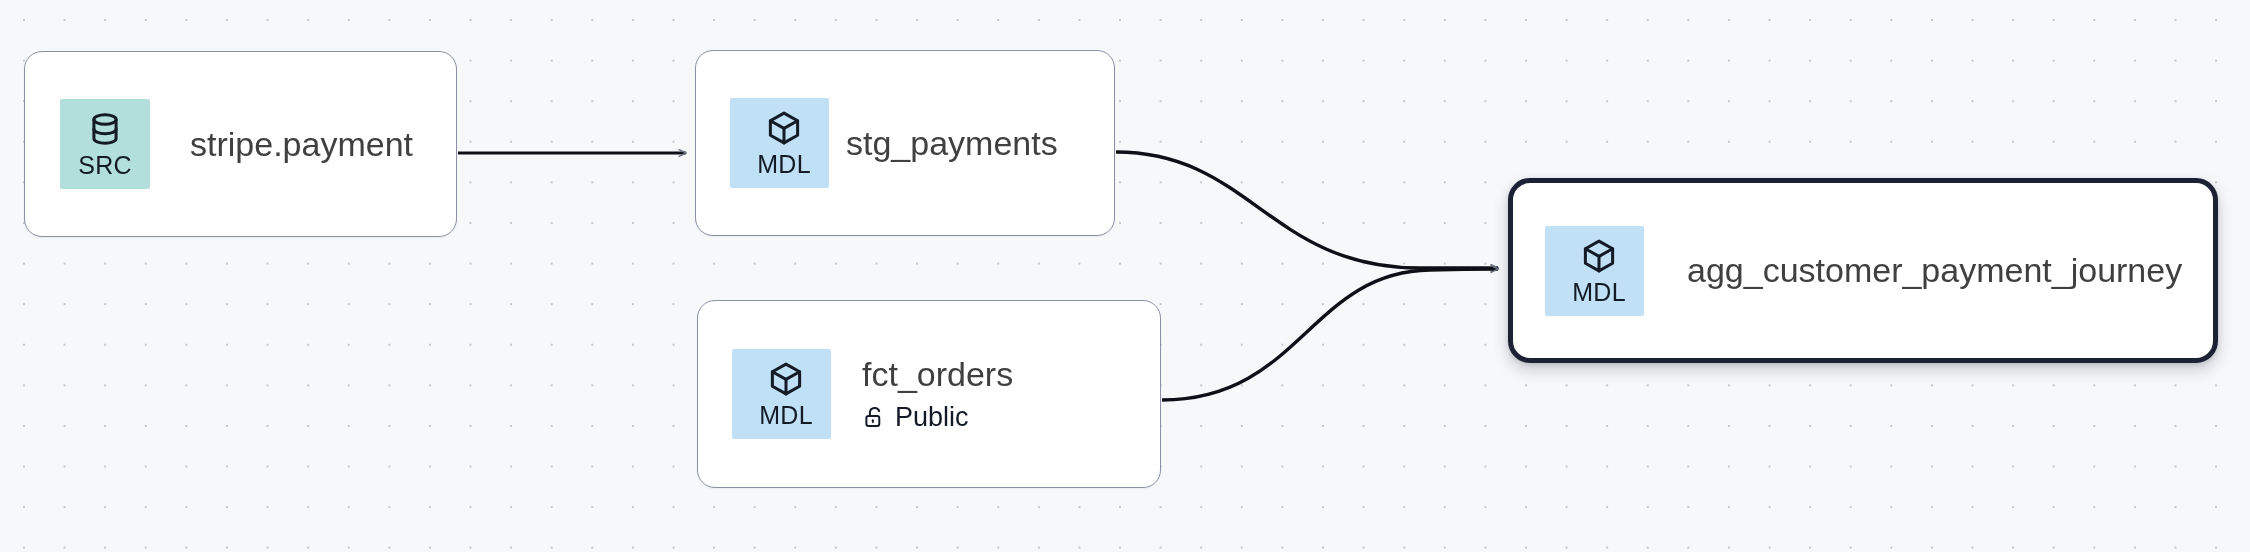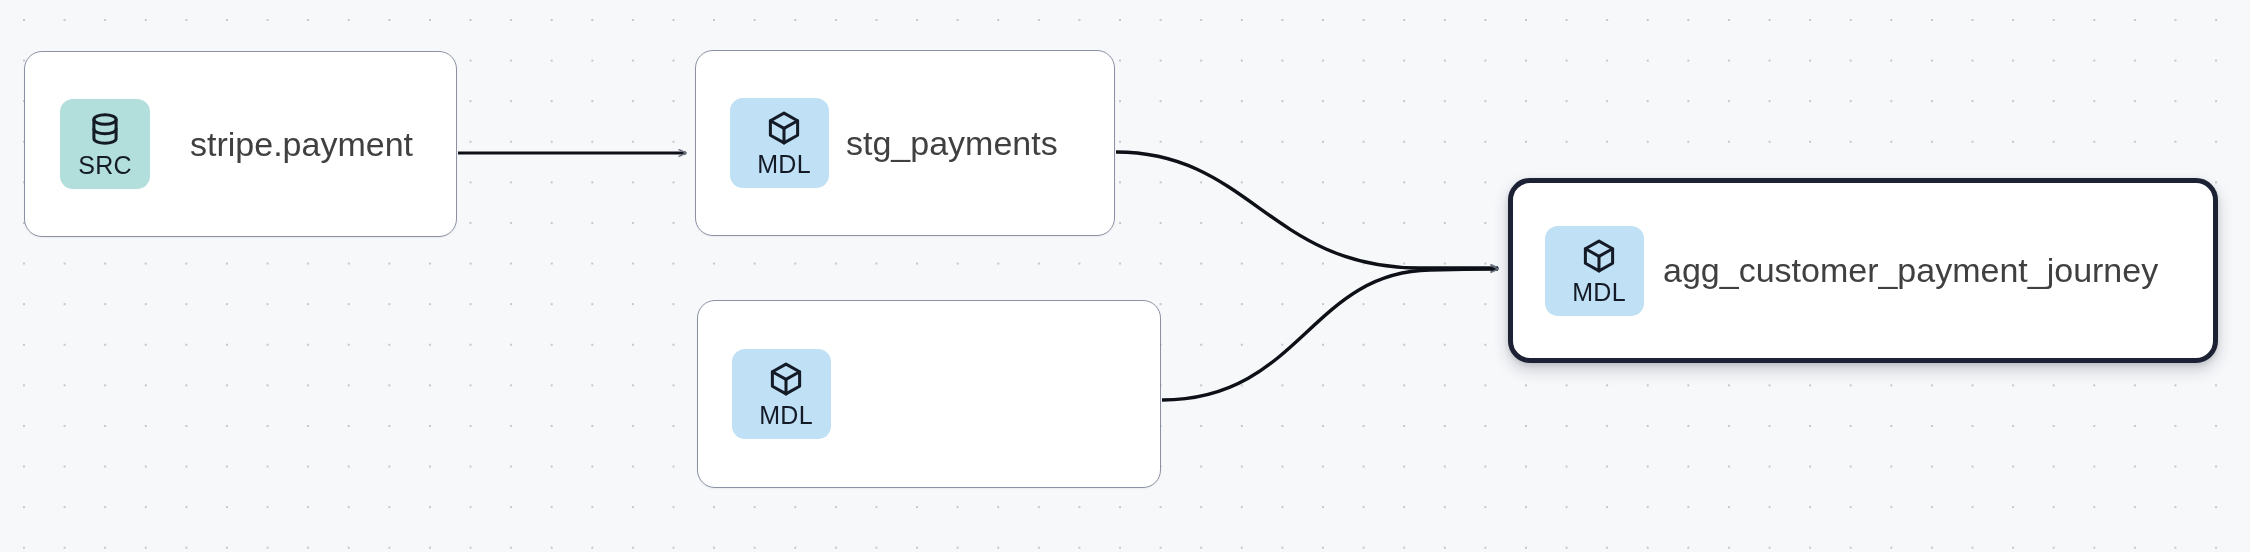--- a/index.html
+++ b/index.html
@@ -39,21 +39,21 @@
   }
   .node-selected {
     border: 5px solid #1c2233;
     border-radius: 22px;
     box-shadow: 0 7px 16px rgba(25,32,55,0.20), 0 2px 5px rgba(25,32,55,0.12);
   }
   .badge {
     flex: 0 0 auto;
     width: 90px;
     height: 90px;
-    border-radius: 13px;
+    border-radius: 2px;
     display: flex;
     flex-direction: column;
     align-items: center;
     justify-content: center;
     color: #141a26;
   }
   .badge-src { background: #b2dfdb; }
   .badge-mdl { background: #bfe0f5; padding-left: 9px; }
   .badge svg { display: block; }
   .badge-text {
@@ -90,21 +90,21 @@
 
   
   #node-stripe-payment { left: 24px;   top: 51px;  width: 433px; height: 186px; padding-left: 35px; }
   #node-stg-payments   { left: 695px;  top: 50px;  width: 420px; height: 186px; padding-left: 34px; }
   #node-fct-orders     { left: 697px;  top: 300px; width: 464px; height: 188px; padding-left: 34px; }
   #node-agg-journey    { left: 1508px; top: 178px; width: 710px; height: 185px; padding-left: 32px; }
 
   #node-stripe-payment .node-body { margin-left: 40px; }
   #node-stg-payments   .node-body { margin-left: 17px; }
   #node-fct-orders     .node-body { margin-left: 31px; }
-  #node-agg-journey    .node-body { margin-left: 19px; }
+  #node-agg-journey    .node-body { margin-left: 43px; }
 </style>
 </head>
 <body>
 
 <div id="canvas">
 
   <svg class="edge-layer" width="2250" height="552" viewBox="0 0 2250 552">
     <defs>
       <marker id="arrow" markerWidth="9" markerHeight="9" refX="8" refY="4.5" orient="auto" markerUnits="userSpaceOnUse">
         <path d="M0.5,0.8 L8.2,4.5 L0.5,8.2" fill="none" stroke="#6b7280" stroke-width="1.4"></path>
@@ -149,20 +149,31 @@
 
   <div class="node node-default" id="node-fct-orders">
     <div class="badge badge-mdl">
       <svg width="38" height="38" viewBox="0 0 24 24" fill="none" stroke="#141a26" stroke-width="1.9" stroke-linecap="round" stroke-linejoin="round">
         <path d="M12,2.6 L20.6,7.4 L12,12.2 L3.4,7.4 Z"></path>
         <path d="M3.4,7.4 V16.6 L12,21.4 V12.2"></path>
         <path d="M20.6,7.4 V16.6 L12,21.4"></path>
       </svg>
       <span class="badge-text">MDL</span>
     </div>
+    <div class="node-body">
+      <div class="node-title">fct_orders</div>
+      <div class="node-sub">
+        <svg width="25" height="25" viewBox="0 0 24 24" fill="none" stroke="#141a26" stroke-width="1.9" stroke-linecap="round" stroke-linejoin="round">
+          <rect x="4.2" y="10.6" width="12.4" height="9.6" rx="2.1"></rect>
+          <path d="M7.6,10.6 V7.3 a4.6,4.6 0 0 1 8.9,-1.5"></path>
+          <path d="M10.4,14.6 v1.7"></path>
+        </svg>
+        <span>Public</span>
+      </div>
+    </div>
   </div>
 
   <div class="node node-selected" id="node-agg-journey">
     <div class="badge badge-mdl">
       <svg width="38" height="38" viewBox="0 0 24 24" fill="none" stroke="#141a26" stroke-width="1.9" stroke-linecap="round" stroke-linejoin="round">
         <path d="M12,2.6 L20.6,7.4 L12,12.2 L3.4,7.4 Z"></path>
         <path d="M3.4,7.4 V16.6 L12,21.4 V12.2"></path>
         <path d="M20.6,7.4 V16.6 L12,21.4"></path>
       </svg>
       <span class="badge-text">MDL</span>

